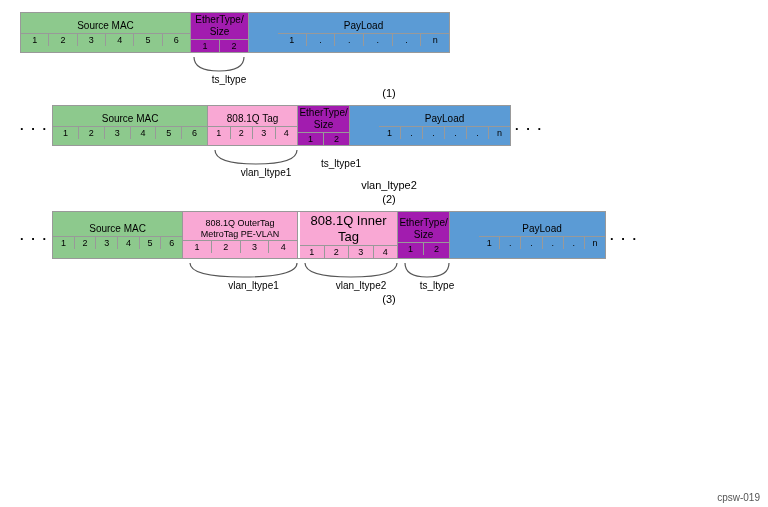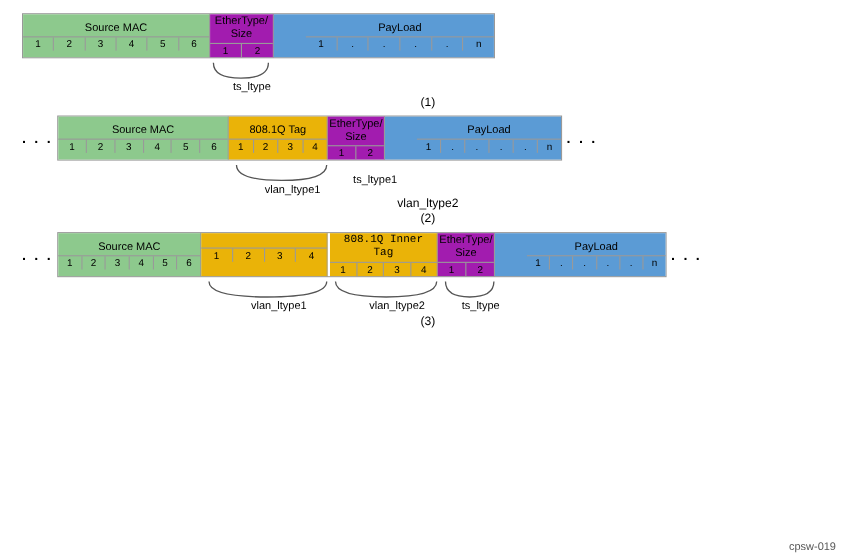--- a/index.html
+++ b/index.html
@@ -80,21 +80,21 @@
       border-right: 1px solid #999;
       padding: 1px 0;
     }
     .num-cell:last-child {
       border-right: none;
     }
 
     
     .color-green  { background: #8dc98d; }
     .color-purple { background: #a21caf; }
-    .color-teal   { background: #eab308; }
+    .color-teal   { background: #f9a8d4; }
     .color-blue   { background: #5b9bd5; }
 
     .brace-label {
       font-size: 10px;
       color: #000;
       margin-top: 1px;
       text-align: center;
       padding-left: 20px;
     }
 
@@ -263,30 +263,31 @@
             <div class="num-cell">1</div>
             <div class="num-cell">2</div>
             <div class="num-cell">3</div>
             <div class="num-cell">4</div>
             <div class="num-cell">5</div>
             <div class="num-cell">6</div>
           </div>
         </div>
 
         <div class="block color-teal" style="width:115px;">
+          <div class="block-label" style="font-size:9px;">808.1Q OuterTag<br>MetroTag PE-VLAN</div>
           <div class="block-nums">
             <div class="num-cell">1</div>
             <div class="num-cell">2</div>
             <div class="num-cell">3</div>
             <div class="num-cell">4</div>
           </div>
         </div>
 
         <div class="block color-teal" style="width:100px; border-left:2px solid #fff;">
-          <div class="block-label" style="font-size:10px;font-family:Liberation Mono, monospace;">808.1Q Inner Tag</div>
+          <div class="block-label" style="font-size:13px;">808.1Q Inner Tag</div>
           <div class="block-nums">
             <div class="num-cell">1</div>
             <div class="num-cell">2</div>
             <div class="num-cell">3</div>
             <div class="num-cell">4</div>
           </div>
         </div>
 
         <div class="block color-purple" style="width:52px;">
           <div class="block-label">EtherType/<br>Size</div>

